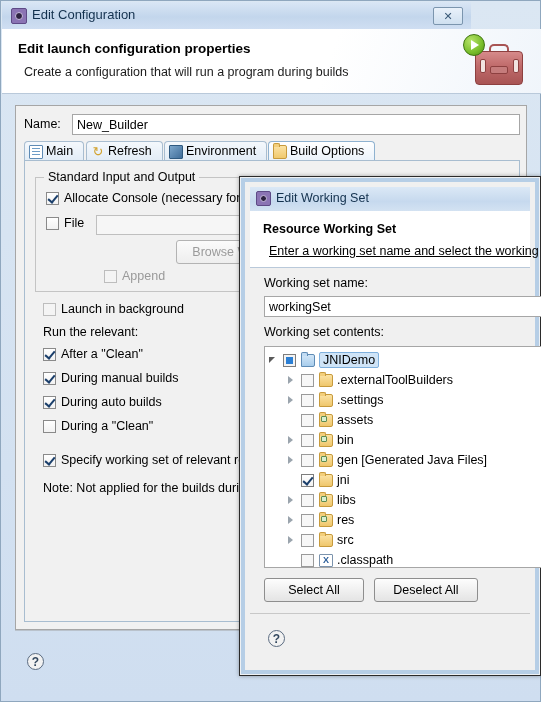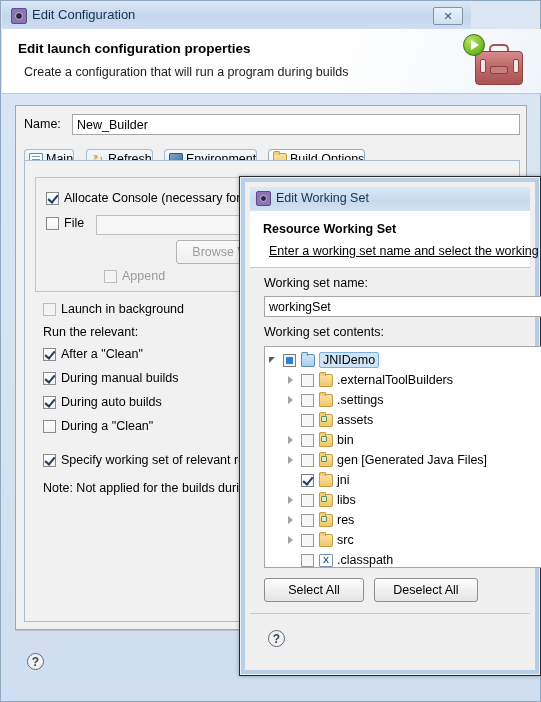--- a/index.html
+++ b/index.html
@@ -102,25 +102,25 @@
   .name-input{
     position:absolute;left:48px;top:0;width:448px;height:21px;
     background:#ffffff;border:1px solid #a6a6a6;box-sizing:border-box;
     font-family:"Liberation Sans",sans-serif;font-size:12.5px;
     padding:2px 4px;color:#000;outline:none;
   }
 
   
   .tabs{position:absolute;left:8px;top:35px;width:496px;height:20px;}
   .tab{
-    position:absolute;top:8px;height:20px;box-sizing:border-box;
+    position:absolute;top:0;height:20px;box-sizing:border-box;
     border:1px solid #a8bdd0;border-bottom:none;
     border-radius:4px 4px 0 0;
     background:linear-gradient(180deg,#f4f8fc 0%,#e2ecf6 100%);
-    font-size:12.5px;line-height:19px;padding-left:21px;padding-right:0;
+    font-size:12.5px;line-height:19px;padding-left:21px;padding-right:10px;
     white-space:nowrap;cursor:pointer;color:#000;
   }
   .tab.sel{
     background:linear-gradient(180deg,#ffffff 0%,#eaf2fa 100%);
     border-color:#8fb2d0;
   }
   .tab .ti{position:absolute;left:4px;top:3px;width:14px;height:14px;}
   .ico-doc{background:#ffffff;border:1px solid #5e8bb5;border-radius:1px;box-sizing:border-box;}
   .ico-doc::after{content:"";position:absolute;left:2px;top:2px;width:8px;height:1px;
     box-shadow:0 0 0 0 #6d9cc6,0 3px 0 0 #6d9cc6,0 6px 0 0 #6d9cc6;background:#6d9cc6;}
@@ -338,20 +338,21 @@
         </div>
         <div class="tab sel" style="left:244px;">
           <span class="ti ico-folder"></span>
           <span>Build Options</span>
         </div>
       </div>
 
       <div class="tabbody">
 
         <div class="group">
+          <div class="group-cap">Standard Input and Output</div>
 
           <div class="ck on" style="left:10px;top:14px;"></div>
           <div class="lbl" style="left:28px;top:13px;">Allocate Console (necessary for i</div>
 
           <div class="ck" style="left:10px;top:39px;"></div>
           <div class="lbl" style="left:28px;top:38px;">File</div>
           <div class="txtbox" style="left:60px;top:37px;width:392px;"></div>
 
           <div class="btn" style="left:140px;top:62px;width:120px;line-height:22px;">Browse Worksp</div>
 

